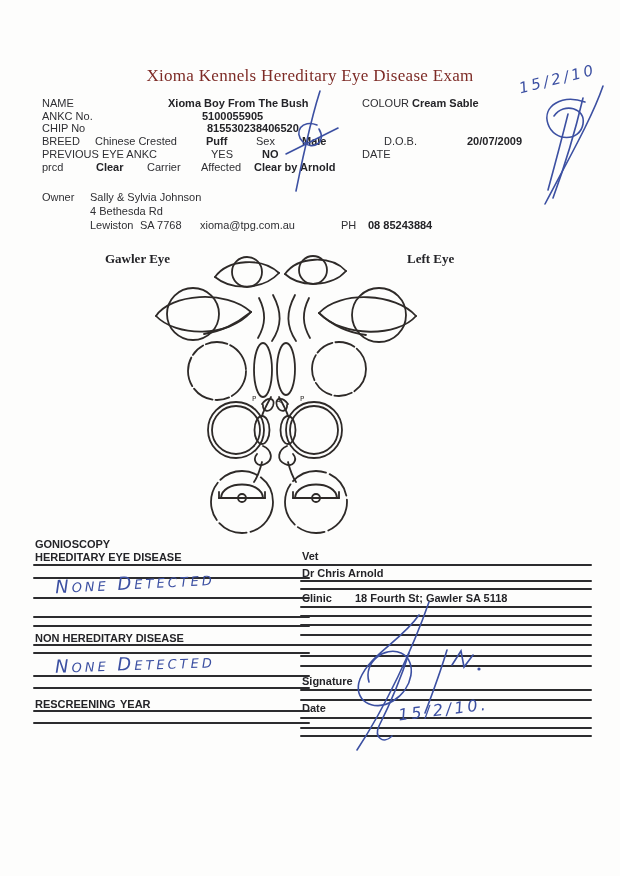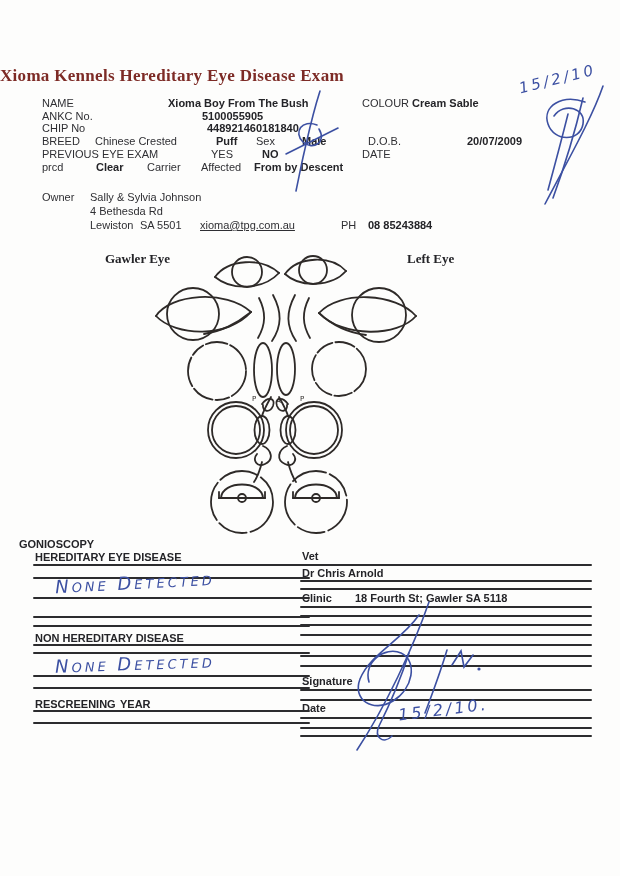--- a/index.html
+++ b/index.html
@@ -1,72 +1,72 @@
 <!DOCTYPE html>
 <html><head>
 <meta charset="utf-8">
 <style>
   html,body { margin:0; padding:0; background:#e9e9e9; }
   .page { position:relative; width:620px; height:876px; margin:0 auto; background:#fdfdfc;
           font-family:"Liberation Sans", sans-serif; color:#2f2f33; overflow:hidden; }
   .t { position:absolute; font-size:11px; line-height:13px; white-space:nowrap; color:#2f2f33; }
   .b { font-weight:bold; color:#242428; }
-  .title { position:absolute; top:66px; left:0; width:100%; text-align:left;
-           font-family:"Liberation Serif", serif; font-size:17px; font-weight:bold;
+  .title { position:absolute; top:66px; left:0; width:100%; text-align:center;
+           font-family:"Liberation Serif", serif; font-size:17px; font-weight:normal;
            color:#7d2b26; letter-spacing:0.3px; }
   .eyelabel { position:absolute; font-family:"Liberation Serif", serif; font-size:13px;
               font-weight:bold; color:#242428; white-space:nowrap; }
   .rule { position:absolute; height:2px; background:#2c2c2e; border-radius:1px; }
   .hw { position:absolute; font-family:"DejaVu Sans", sans-serif; font-style:italic;
         font-variant:small-caps; color:#3c50a2; letter-spacing:3px; white-space:nowrap; }
-  .email { text-decoration:underline; }
+  .email { }
   svg.overlay { position:absolute; pointer-events:none; }
 </style>
 </head>
 <body>
 
 <div class="page">
 
   <div class="title">Xioma Kennels Hereditary Eye Disease Exam</div>
 
   <div class="t" style="left:42px;top:97px">NAME</div>
   <div class="t b" style="left:168px;top:97px">Xioma Boy From The Bush</div>
   <div class="t" style="left:362px;top:97px">COLOUR</div>
   <div class="t b" style="left:412px;top:97px">Cream Sable</div>
 
   <div class="t" style="left:42px;top:110px">ANKC No.</div>
   <div class="t b" style="left:202px;top:110px">5100055905</div>
 
   <div class="t" style="left:42px;top:122px">CHIP No</div>
-  <div class="t b" style="left:207px;top:122px">448921460181840</div>
+  <div class="t b" style="left:207px;top:122px">815530238406520</div>
 
   <div class="t" style="left:42px;top:135px">BREED</div>
   <div class="t" style="left:95px;top:135px">Chinese Crested</div>
-  <div class="t b" style="left:216px;top:135px">Puff</div>
+  <div class="t b" style="left:206px;top:135px">Puff</div>
   <div class="t" style="left:256px;top:135px">Sex</div>
   <div class="t b" style="left:302px;top:135px">Male</div>
-  <div class="t" style="left:368px;top:135px">D.O.B.</div>
+  <div class="t" style="left:384px;top:135px">D.O.B.</div>
   <div class="t b" style="left:467px;top:135px">20/07/2009</div>
 
-  <div class="t" style="left:42px;top:148px">PREVIOUS EYE EXAM</div>
+  <div class="t" style="left:42px;top:148px">PREVIOUS EYE ANKC</div>
   <div class="t" style="left:211px;top:148px">YES</div>
   <div class="t b" style="left:262px;top:148px">NO</div>
   <div class="t" style="left:362px;top:148px">DATE</div>
 
   <div class="t" style="left:42px;top:161px">prcd</div>
   <div class="t b" style="left:96px;top:161px">Clear</div>
   <div class="t" style="left:147px;top:161px">Carrier</div>
   <div class="t" style="left:201px;top:161px">Affected</div>
-  <div class="t b" style="left:254px;top:161px">From by Descent</div>
+  <div class="t b" style="left:254px;top:161px">Clear by Arnold</div>
 
   <div class="t" style="left:42px;top:191px">Owner</div>
   <div class="t" style="left:90px;top:191px">Sally &amp; Sylvia Johnson</div>
   <div class="t" style="left:90px;top:205px">4 Bethesda Rd</div>
   <div class="t" style="left:90px;top:219px">Lewiston</div>
-  <div class="t" style="left:140px;top:219px">SA 5501</div>
+  <div class="t" style="left:140px;top:219px">SA 7768</div>
   <div class="t email" style="left:200px;top:219px">xioma@tpg.com.au</div>
   <div class="t" style="left:341px;top:219px">PH</div>
   <div class="t b" style="left:368px;top:219px">08 85243884</div>
 
   <div class="eyelabel" style="left:105px;top:251px">Gawler Eye</div>
   <div class="eyelabel" style="left:407px;top:251px">Left Eye</div>
 
   <svg class="overlay" style="left:150px;top:250px;width:310px;height:290px" viewBox="150 250 310 290" fill="none" stroke="#2e2a28" stroke-width="1.8" stroke-linecap="round">
     <g>
       <path d="M215,277 C228,259 262,257 279,273"></path>
@@ -122,21 +122,21 @@
       <path d="M221,498 C222,480 262,480 263,498"></path>
       <circle cx="242" cy="498" r="4"></circle>
       <circle cx="316" cy="502" r="31" stroke-dasharray="36 4 28 4 44 4"></circle>
       <path d="M293,498 L339,498" stroke-width="2.2"></path>
       <path d="M293,498 L293,492 M339,498 L339,492"></path>
       <path d="M295,498 C296,480 336,480 337,498"></path>
       <circle cx="316" cy="498" r="4"></circle>
     </g>
   </svg>
 
-  <div class="t b" style="left:19px;top:538px">GONIOSCOPY</div>
+  <div class="t b" style="left:35px;top:538px">GONIOSCOPY</div>
   <div class="t b" style="left:35px;top:551px">HEREDITARY EYE DISEASE</div>
   <div class="t b" style="left:35px;top:632px">NON HEREDITARY DISEASE</div>
   <div class="t b" style="left:35px;top:698px">RESCREENING</div>
   <div class="t b" style="left:120px;top:698px">YEAR</div>
 
   <div class="t b" style="left:302px;top:550px">Vet</div>
   <div class="t b" style="left:302px;top:567px">Dr Chris Arnold</div>
   <div class="t b" style="left:302px;top:592px">Clinic</div>
   <div class="t b" style="left:355px;top:592px">18 Fourth St; Gawler SA 5118</div>
   <div class="t b" style="left:302px;top:675px">Signature</div>

